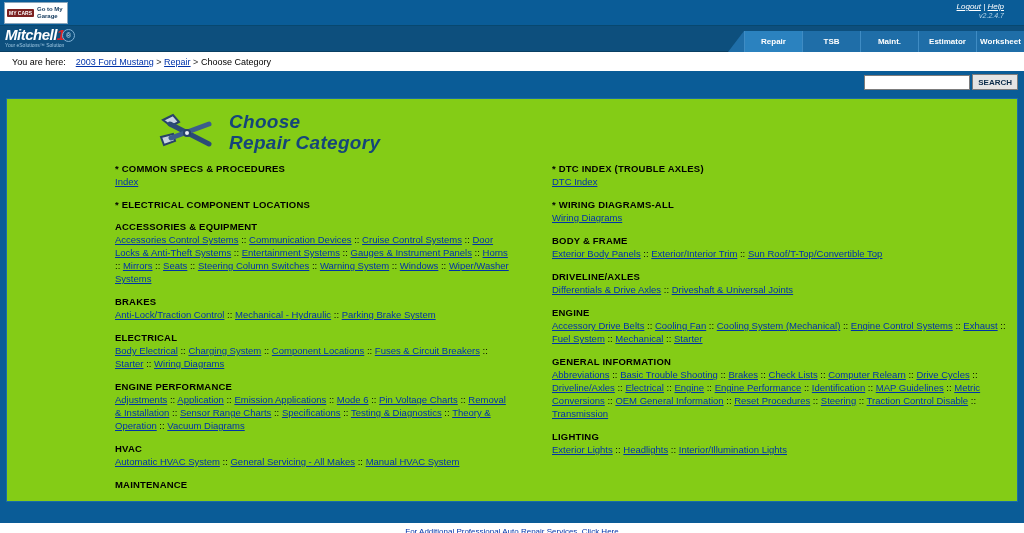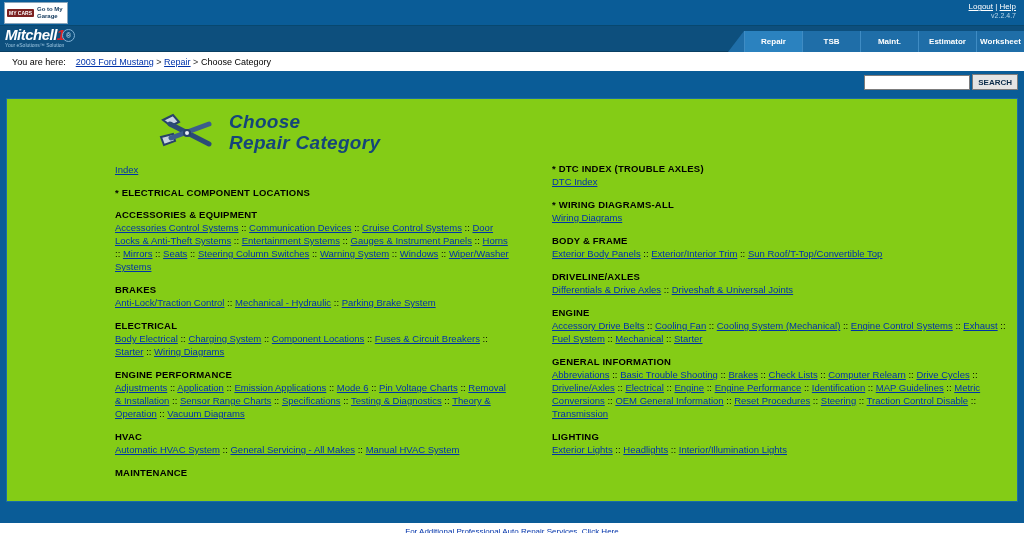--- a/index.html
+++ b/index.html
@@ -34,22 +34,22 @@
     font-size: 5px; font-weight: bold; color: #ffffff;
     background: #7b2020; padding: 1px 2px; line-height: 6px;
     border-radius: 1px;
     font-family: "Liberation Sans", sans-serif;
   }
   .garage-text {
     font-size: 6px; line-height: 7px; color: #11385c; margin-left: 3px;
     font-weight: bold;
   }
   .topbar-right {
-    position: absolute; right: 8px; top: 2px;
-    text-align: right; color: #ffffff; font-size: 8px;
+    position: absolute; right: 20px; top: 2px;
+    text-align: right; color: #ffffff; font-size: 8px; font-style: italic;
   }
   .topbar-right a { color: #ffffff; font-size: 8px; }
   .version { font-size: 7px; color: #b9d6ea; margin-top: 1px; }
 
   
   .brandband {
     position: relative;
     height: 26px;
     background: #0d4f7d;
     border-bottom: 1px solid #093f63;
@@ -262,20 +262,21 @@
       </span>
       <div class="title-block">
         <div>Choose</div>
         <div>Repair Category</div>
       </div>
     </div>
 
     <div class="columns">
       <div class="col left" id="left-col">
           <div class="group">
+            <div class="group-title">* COMMON SPECS &amp; PROCEDURES</div>
             <div class="group-links"><a>Index</a></div>
           </div>
           <div class="group">
             <div class="group-title">* ELECTRICAL COMPONENT LOCATIONS</div>
           </div>
           <div class="group">
             <div class="group-title">ACCESSORIES &amp; EQUIPMENT</div>
             <div class="group-links"><a>Accessories Control Systems</a><span class="sep"> :: </span><a>Communication Devices</a><span class="sep"> :: </span><a>Cruise Control Systems</a><span class="sep"> :: </span><a>Door Locks &amp; Anti-Theft Systems</a><span class="sep"> :: </span><a>Entertainment Systems</a><span class="sep"> :: </span><a>Gauges &amp; Instrument Panels</a><span class="sep"> :: </span><a>Horns</a><span class="sep"> :: </span><a>Mirrors</a><span class="sep"> :: </span><a>Seats</a><span class="sep"> :: </span><a>Steering Column Switches</a><span class="sep"> :: </span><a>Warning System</a><span class="sep"> :: </span><a>Windows</a><span class="sep"> :: </span><a>Wiper/Washer Systems</a></div>
           </div>
           <div class="group">

